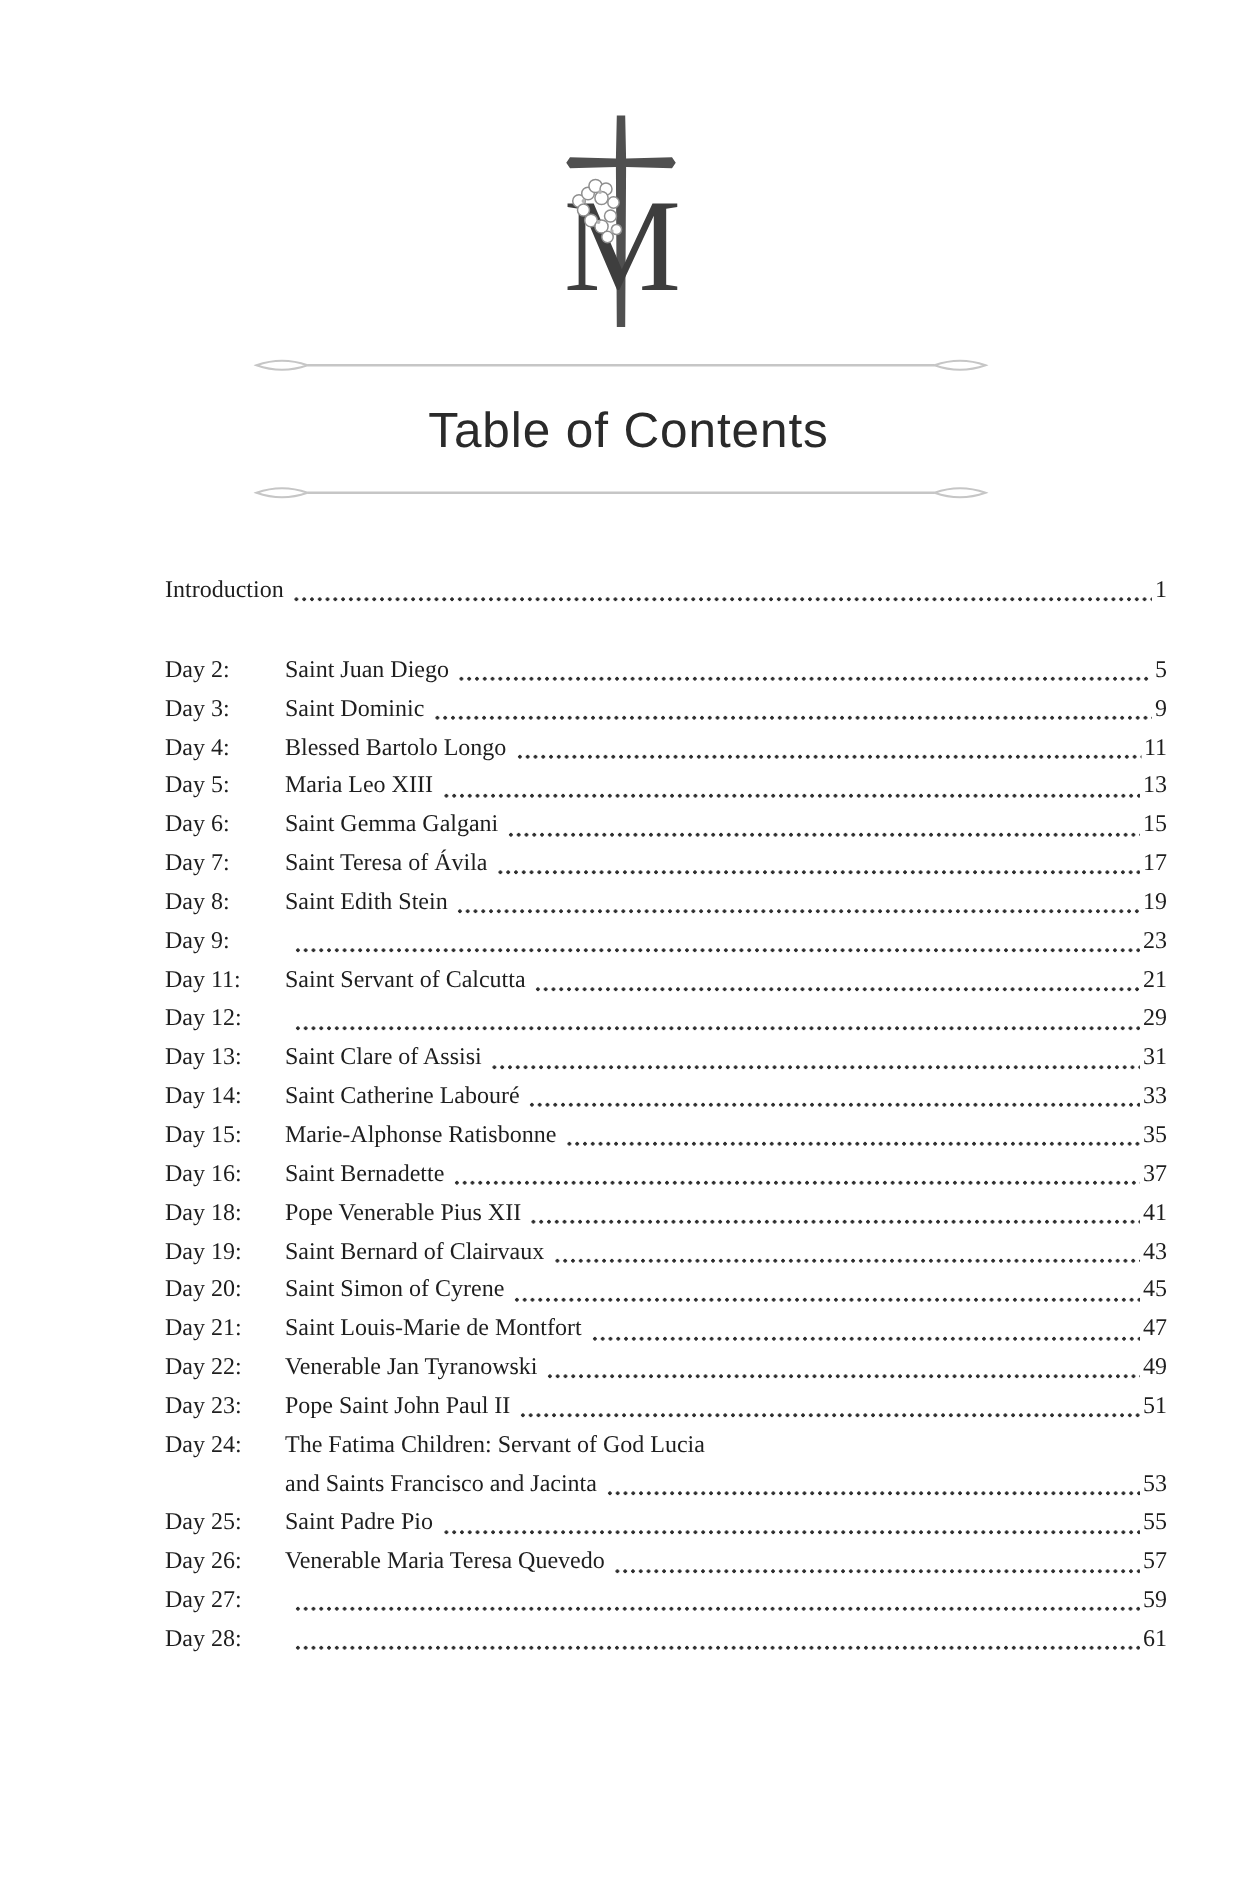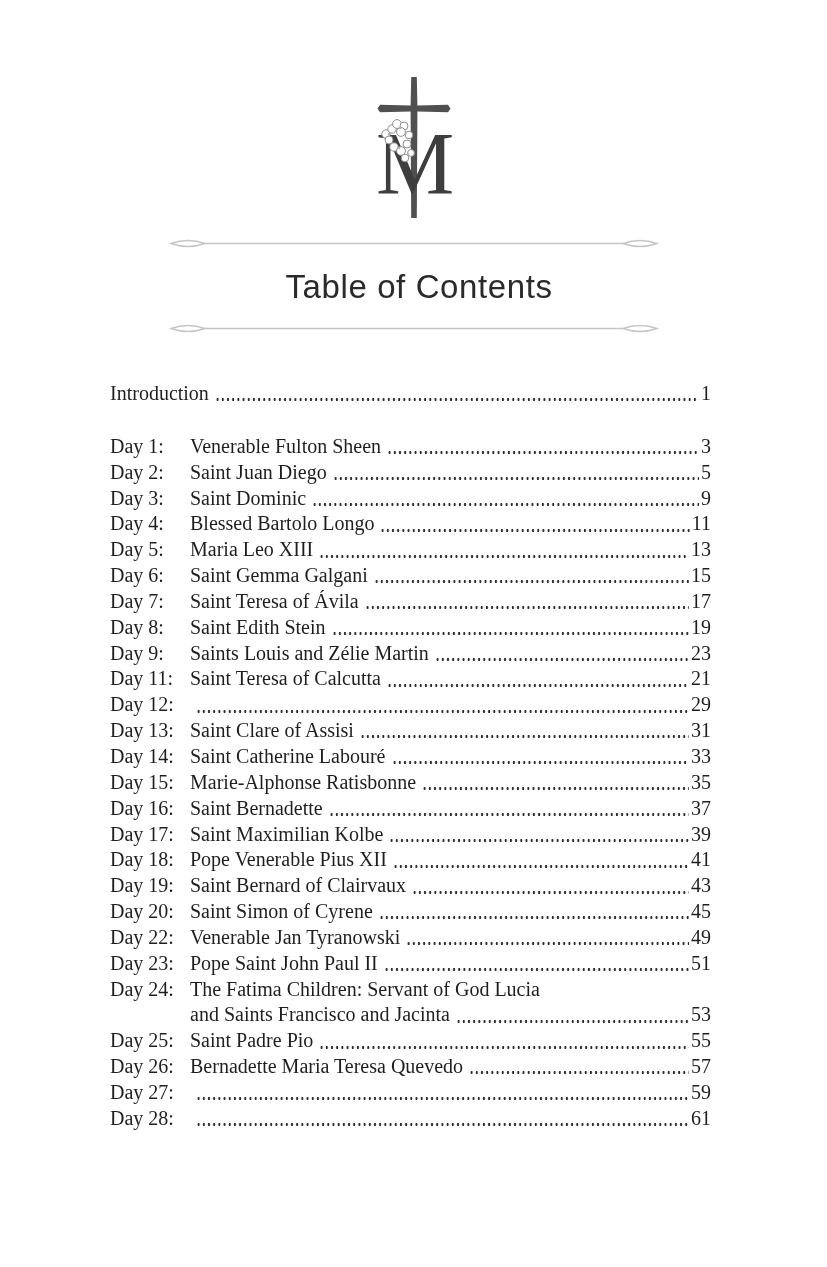--- a/index.html
+++ b/index.html
@@ -38,22 +38,22 @@
     font-family: "Liberation Sans", sans-serif;
     font-size: 33px;
     font-weight: 500;
     letter-spacing: 0.6px;
     color: #2a2a2a;
     padding-left: 11px;
   }
 
   
   .toc {
-    margin: 45px 116px 0 110px;
-    font-size: 20px;
+    margin: 45px 49px 0 110px;
+    font-size: 16px;
   }
   .toc-row {
     display: flex;
     height: 25.85px;
     line-height: 25.85px;
     white-space: nowrap;
   }
   .day-label {
     width: 80px;
     flex: 0 0 80px;
@@ -124,26 +124,20 @@
 
   <div class="toc">
     <div class="toc-row">
       <span class="entry-title">Introduction</span>
       <span class="leader"></span>
       <span class="pagenum">1</span>
     </div>
     <div class="toc-gap"></div>
     <div id="toc-entries">
         <div class="toc-row">
-          <span class="day-label">Day 1:</span>
-          <span class="entry-title">Venerable Fulton Sheen</span>
-          <span class="leader"></span>
-          <span class="pagenum">3</span>
-        </div>
-        <div class="toc-row">
           <span class="day-label">Day 2:</span>
           <span class="entry-title">Saint Juan Diego</span>
           <span class="leader"></span>
           <span class="pagenum">5</span>
         </div>
         <div class="toc-row">
           <span class="day-label">Day 3:</span>
           <span class="entry-title">Saint Dominic</span>
           <span class="leader"></span>
           <span class="pagenum">9</span>
@@ -173,27 +167,26 @@
           <span class="pagenum">17</span>
         </div>
         <div class="toc-row">
           <span class="day-label">Day 8:</span>
           <span class="entry-title">Saint Edith Stein</span>
           <span class="leader"></span>
           <span class="pagenum">19</span>
         </div>
         <div class="toc-row">
           <span class="day-label">Day 9:</span>
-          <span class="entry-title">Saints Louis and Zélie Martin</span>
           <span class="leader"></span>
           <span class="pagenum">23</span>
         </div>
         <div class="toc-row">
           <span class="day-label">Day 11:</span>
-          <span class="entry-title">Saint Teresa of Calcutta</span>
+          <span class="entry-title">Saint Servant of Calcutta</span>
           <span class="leader"></span>
           <span class="pagenum">21</span>
         </div>
         <div class="toc-row">
           <span class="day-label">Day 12:</span>
           <span class="leader"></span>
           <span class="pagenum">29</span>
         </div>
         <div class="toc-row">
           <span class="day-label">Day 13:</span>
@@ -213,44 +206,44 @@
           <span class="leader"></span>
           <span class="pagenum">35</span>
         </div>
         <div class="toc-row">
           <span class="day-label">Day 16:</span>
           <span class="entry-title">Saint Bernadette</span>
           <span class="leader"></span>
           <span class="pagenum">37</span>
         </div>
         <div class="toc-row">
-          <span class="day-label">Day 17:</span>
-          <span class="entry-title">Saint Maximilian Kolbe</span>
-          <span class="leader"></span>
-          <span class="pagenum">39</span>
-        </div>
-        <div class="toc-row">
           <span class="day-label">Day 18:</span>
           <span class="entry-title">Pope Venerable Pius XII</span>
           <span class="leader"></span>
           <span class="pagenum">41</span>
         </div>
         <div class="toc-row">
           <span class="day-label">Day 19:</span>
           <span class="entry-title">Saint Bernard of Clairvaux</span>
           <span class="leader"></span>
           <span class="pagenum">43</span>
         </div>
         <div class="toc-row">
           <span class="day-label">Day 20:</span>
           <span class="entry-title">Saint Simon of Cyrene</span>
           <span class="leader"></span>
           <span class="pagenum">45</span>
         </div>
         <div class="toc-row">
+          <span class="day-label">Day 21:</span>
+          <span class="entry-title">Saint Louis-Marie de Montfort</span>
+          <span class="leader"></span>
+          <span class="pagenum">47</span>
+        </div>
+        <div class="toc-row">
           <span class="day-label">Day 22:</span>
           <span class="entry-title">Venerable Jan Tyranowski</span>
           <span class="leader"></span>
           <span class="pagenum">49</span>
         </div>
         <div class="toc-row">
           <span class="day-label">Day 23:</span>
           <span class="entry-title">Pope Saint John Paul II</span>
           <span class="leader"></span>
           <span class="pagenum">51</span>
@@ -266,21 +259,21 @@
           <span class="pagenum">53</span>
         </div>
         <div class="toc-row">
           <span class="day-label">Day 25:</span>
           <span class="entry-title">Saint Padre Pio</span>
           <span class="leader"></span>
           <span class="pagenum">55</span>
         </div>
         <div class="toc-row">
           <span class="day-label">Day 26:</span>
-          <span class="entry-title">Bernadette Maria Teresa Quevedo</span>
+          <span class="entry-title">Venerable Maria Teresa Quevedo</span>
           <span class="leader"></span>
           <span class="pagenum">57</span>
         </div>
         <div class="toc-row">
           <span class="day-label">Day 27:</span>
           <span class="leader"></span>
           <span class="pagenum">59</span>
         </div>
         <div class="toc-row">
           <span class="day-label">Day 28:</span>

